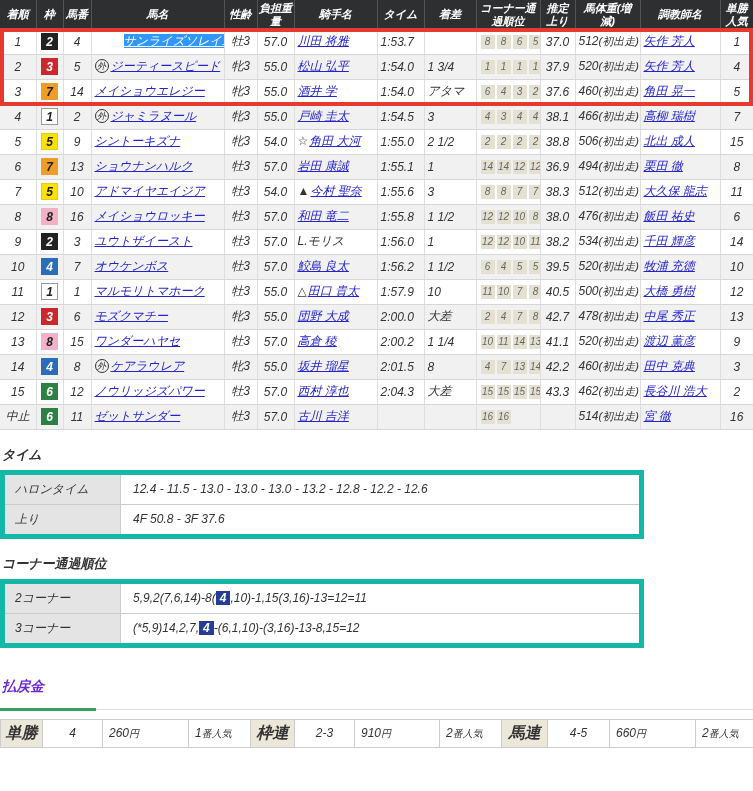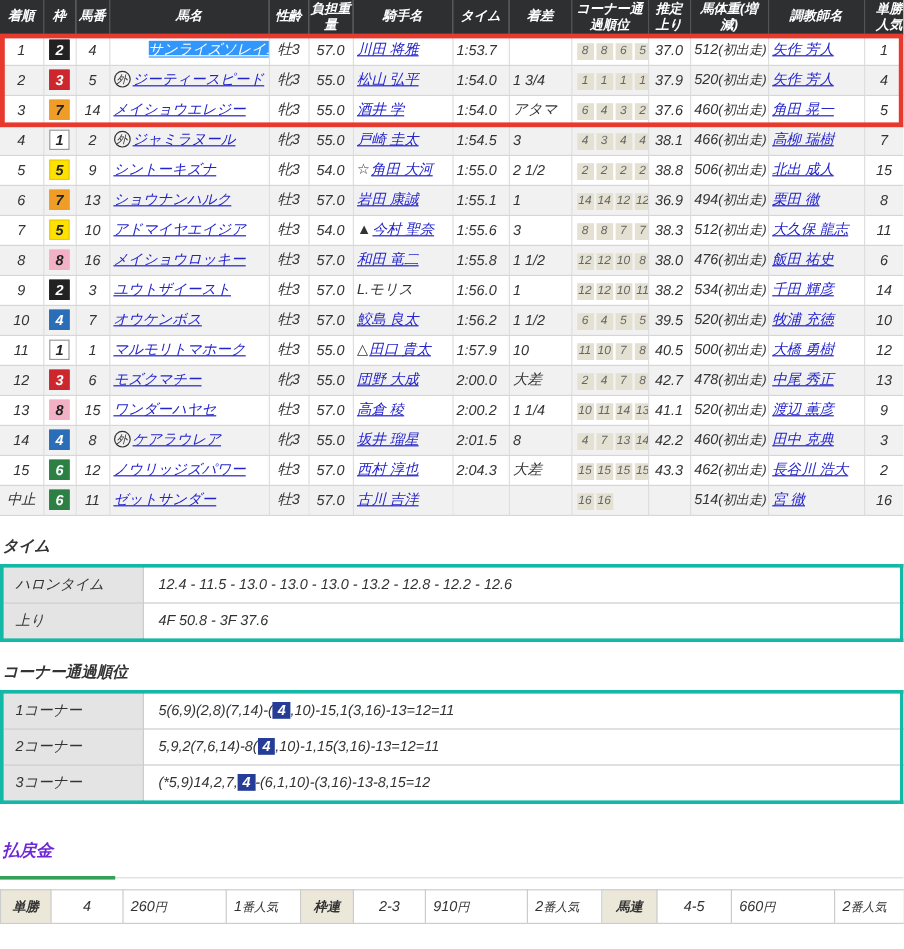--- a/index.html
+++ b/index.html
@@ -5,53 +5,53 @@
   html,body{margin:0;padding:0;background:#fff;}
   body{width:753px;font-family:"Liberation Sans","DejaVu Sans",sans-serif;font-size:12px;color:#333;}
   .wrap{position:relative;width:753px;font-style:italic;}
   a{color:#2424cc;text-decoration:underline;cursor:pointer;}
   table{border-collapse:collapse;}
 
   
   #results{width:753px;table-layout:fixed;}
   #results th{background:#2d2f30;color:#fff;font-size:11px;font-weight:bold;height:28px;
     padding:2px 1px;border-right:1px solid #515354;box-sizing:border-box;line-height:1.15;text-align:center;}
-  #results th:last-child{border-right:none;text-align:right;}
+  #results th:last-child{border-right:none;}
   #results td{height:25px;box-sizing:border-box;padding:0 3px;border-bottom:1px solid #d6d6d6;
     border-right:1px solid #dedede;background:#fff;font-size:12px;overflow:hidden;white-space:nowrap;}
   #results td:last-child{border-right:none;}
   #results tbody tr:nth-child(even) td{background:#f1f1f1;}
   td.c{text-align:center;}
   td.l{text-align:left;}
   .waku{display:inline-block;width:17px;height:17px;line-height:17px;text-align:center;font-weight:bold;font-size:12px;}
   .mark-circle{display:inline-block;width:12px;height:12px;line-height:12px;border:1px solid #333;border-radius:50%;
     font-size:9px;text-align:center;margin-right:2px;color:#333;vertical-align:1px;}
   .jmark{color:#333;margin-right:1px;}
   .sel{background:#3297fd;color:#fff;margin-left:29px;}
   .corner-box{display:inline-block;min-width:12px;height:14px;line-height:14px;padding:0 1px;margin:0 1px;
     background:#e5e1d2;color:#666;font-size:10px;text-align:center;}
   .hw-note{font-size:11px;}
   .box-top3{position:absolute;left:0;top:28px;width:753px;height:78px;border:4px solid #e8392e;
     box-sizing:border-box;pointer-events:none;}
 
   
   .section-title{font-size:13px;font-weight:bold;margin:16px 0 6px 2px;color:#333;}
-  .info-table{width:753px;border:3px solid #14b8a6;margin-bottom:4px;}
+  .info-table{width:644px;border:5px solid #14b8a6;margin-bottom:4px;}
   .info-table th{background:#e4e4e4;width:118px;text-align:left;font-weight:normal;font-size:12px;
     padding:6px 10px;border-bottom:1px solid #cccccc;border-right:1px solid #cccccc;color:#333;box-sizing:border-box;}
   .info-table td{background:#fff;padding:6px 12px;border-bottom:1px solid #cccccc;font-size:12px;color:#333;}
   .hl-num{display:inline-block;background:#253d97;color:#fff;padding:0 4px;font-weight:bold;}
 
   
   .payout-title{font-size:14px;font-weight:bold;margin:30px 0 0 2px;color:#6d28d9;}
   .payout-rule{position:relative;border-bottom:1px solid #ddd;height:13px;margin-bottom:9px;}
   .payout-rule::after{content:"";position:absolute;left:0;bottom:-2px;width:96px;border-bottom:3px solid #36a059;}
   .payout-wrap{position:relative;}
   #payout{width:753px;table-layout:fixed;border:1px solid #c3c3c3;}
-  #payout th{background:#ebe7d9;font-weight:bold;font-size:11px;border:1px solid #cccccc;padding:2px;color:#333;}
+  #payout th{background:#ebe7d9;font-weight:bold;font-size:16px;border:1px solid #cccccc;padding:2px;color:#333;}
   #payout td{border:1px solid #cccccc;height:28px;box-sizing:border-box;font-size:12px;padding:2px 6px;background:#fff;}
   #payout td.num{text-align:center;}
   #payout td.amt{text-align:left;padding-right:10px;}
   #payout td.nin{text-align:left;padding-right:6px;}
   #payout .sfx{font-size:10px;}
 </style>
 </head>
 <body>
 
 <div class="wrap">
@@ -363,24 +363,20 @@
           <th>上り</th>
           <td>4F 50.8 - 3F 37.6</td>
         </tr>
       </tbody>
     </table>
 
   <h3 class="section-title">コーナー通過順位</h3>
   <table class="info-table">
       <tbody id="corner-body">
         <tr>
-          <th>1コーナー</th>
-          <td><span>5(6,9)(2,8)(7,14)-(</span><span class="hl-num">4</span><span>,10)-15,1(3,16)-13=12=11</span></td>
-        </tr>
-        <tr>
           <th>2コーナー</th>
           <td><span>5,9,2(7,6,14)-8(</span><span class="hl-num">4</span><span>,10)-1,15(3,16)-13=12=11</span></td>
         </tr>
         <tr>
           <th>3コーナー</th>
           <td><span>(*5,9)14,2,7,</span><span class="hl-num">4</span><span>-(6,1,10)-(3,16)-13-8,15=12</span></td>
         </tr>
       </tbody>
     </table>
 

